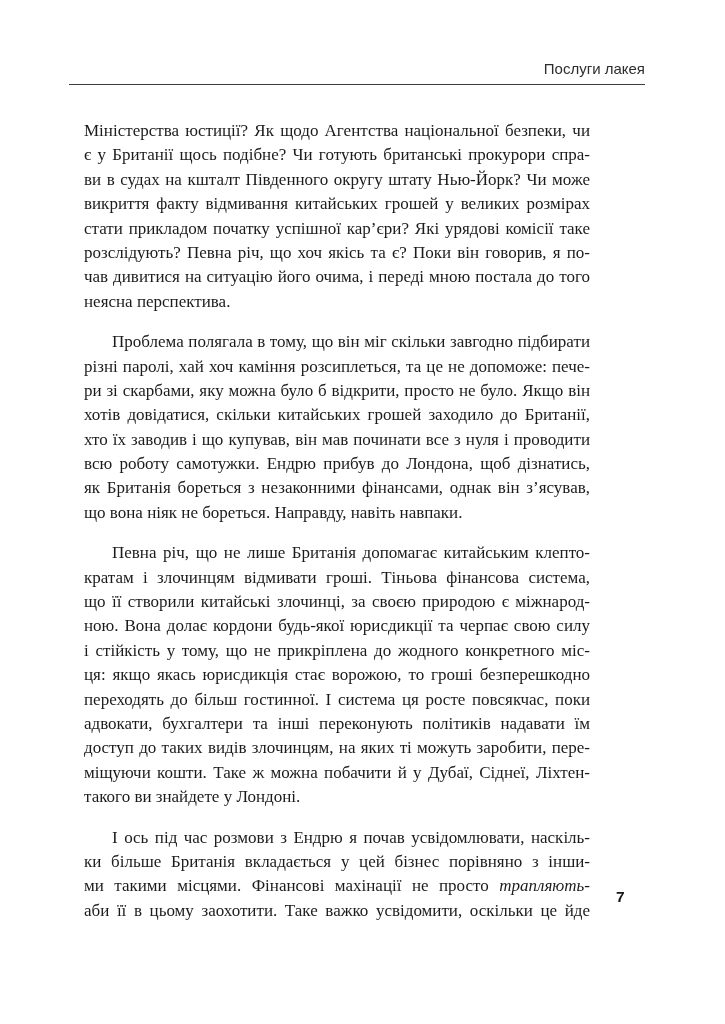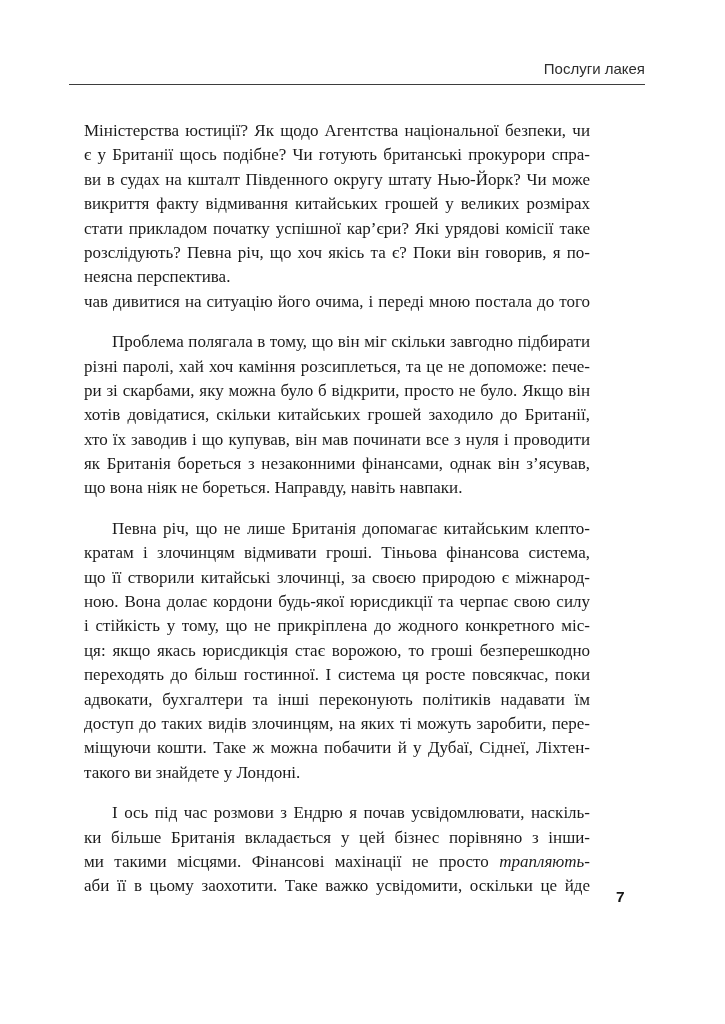--- a/index.html
+++ b/index.html
@@ -66,29 +66,30 @@
   <hr class="header-rule">
 
   <div class="body-text">
       <div class="para">
         <div class="line"><span>Міністерства юстиції? Як щодо Агентства національної безпеки, чи</span></div>
         <div class="line"><span>є у Британії щось подібне? Чи готують британські прокурори спра-</span></div>
         <div class="line"><span>ви в судах на кшталт Південного округу штату Нью-Йорк? Чи може</span></div>
         <div class="line"><span>викриття факту відмивання китайських грошей у великих розмірах</span></div>
         <div class="line"><span>стати прикладом початку успішної кар’єри? Які урядові комісії таке</span></div>
         <div class="line"><span>розслідують? Певна річ, що хоч якісь та є? Поки він говорив, я по-</span></div>
+        <div class="line"><span>чав дивитися на ситуацію його очима, і переді мною постала до того</span></div>
         <div class="line flush"><span>неясна перспектива.</span></div>
-        <div class="line"><span>чав дивитися на ситуацію його очима, і переді мною постала до того</span></div>
       </div>
       <div class="para">
         <div class="line indent"><span>Проблема полягала в тому, що він міг скільки завгодно підбирати</span></div>
         <div class="line"><span>різні паролі, хай хоч каміння розсиплеться, та це не допоможе: пече-</span></div>
         <div class="line"><span>ри зі скарбами, яку можна було б відкрити, просто не було. Якщо він</span></div>
         <div class="line"><span>хотів довідатися, скільки китайських грошей заходило до Британії,</span></div>
         <div class="line"><span>хто їх заводив і що купував, він мав починати все з нуля і проводити</span></div>
+        <div class="line"><span>всю роботу самотужки. Ендрю прибув до Лондона, щоб дізнатись,</span></div>
         <div class="line"><span>як Британія бореться з незаконними фінансами, однак він з’ясував,</span></div>
         <div class="line flush"><span>що вона ніяк не бореться. Направду, навіть навпаки.</span></div>
       </div>
       <div class="para">
         <div class="line indent"><span>Певна річ, що не лише Британія допомагає китайським клепто-</span></div>
         <div class="line"><span>кратам і злочинцям відмивати гроші. Тіньова фінансова система,</span></div>
         <div class="line"><span>що її створили китайські злочинці, за своєю природою є міжнарод-</span></div>
         <div class="line"><span>ною. Вона долає кордони будь-якої юрисдикції та черпає свою силу</span></div>
         <div class="line"><span>і стійкість у тому, що не прикріплена до жодного конкретного міс-</span></div>
         <div class="line"><span>ця: якщо якась юрисдикція стає ворожою, то гроші безперешкодно</span></div>

